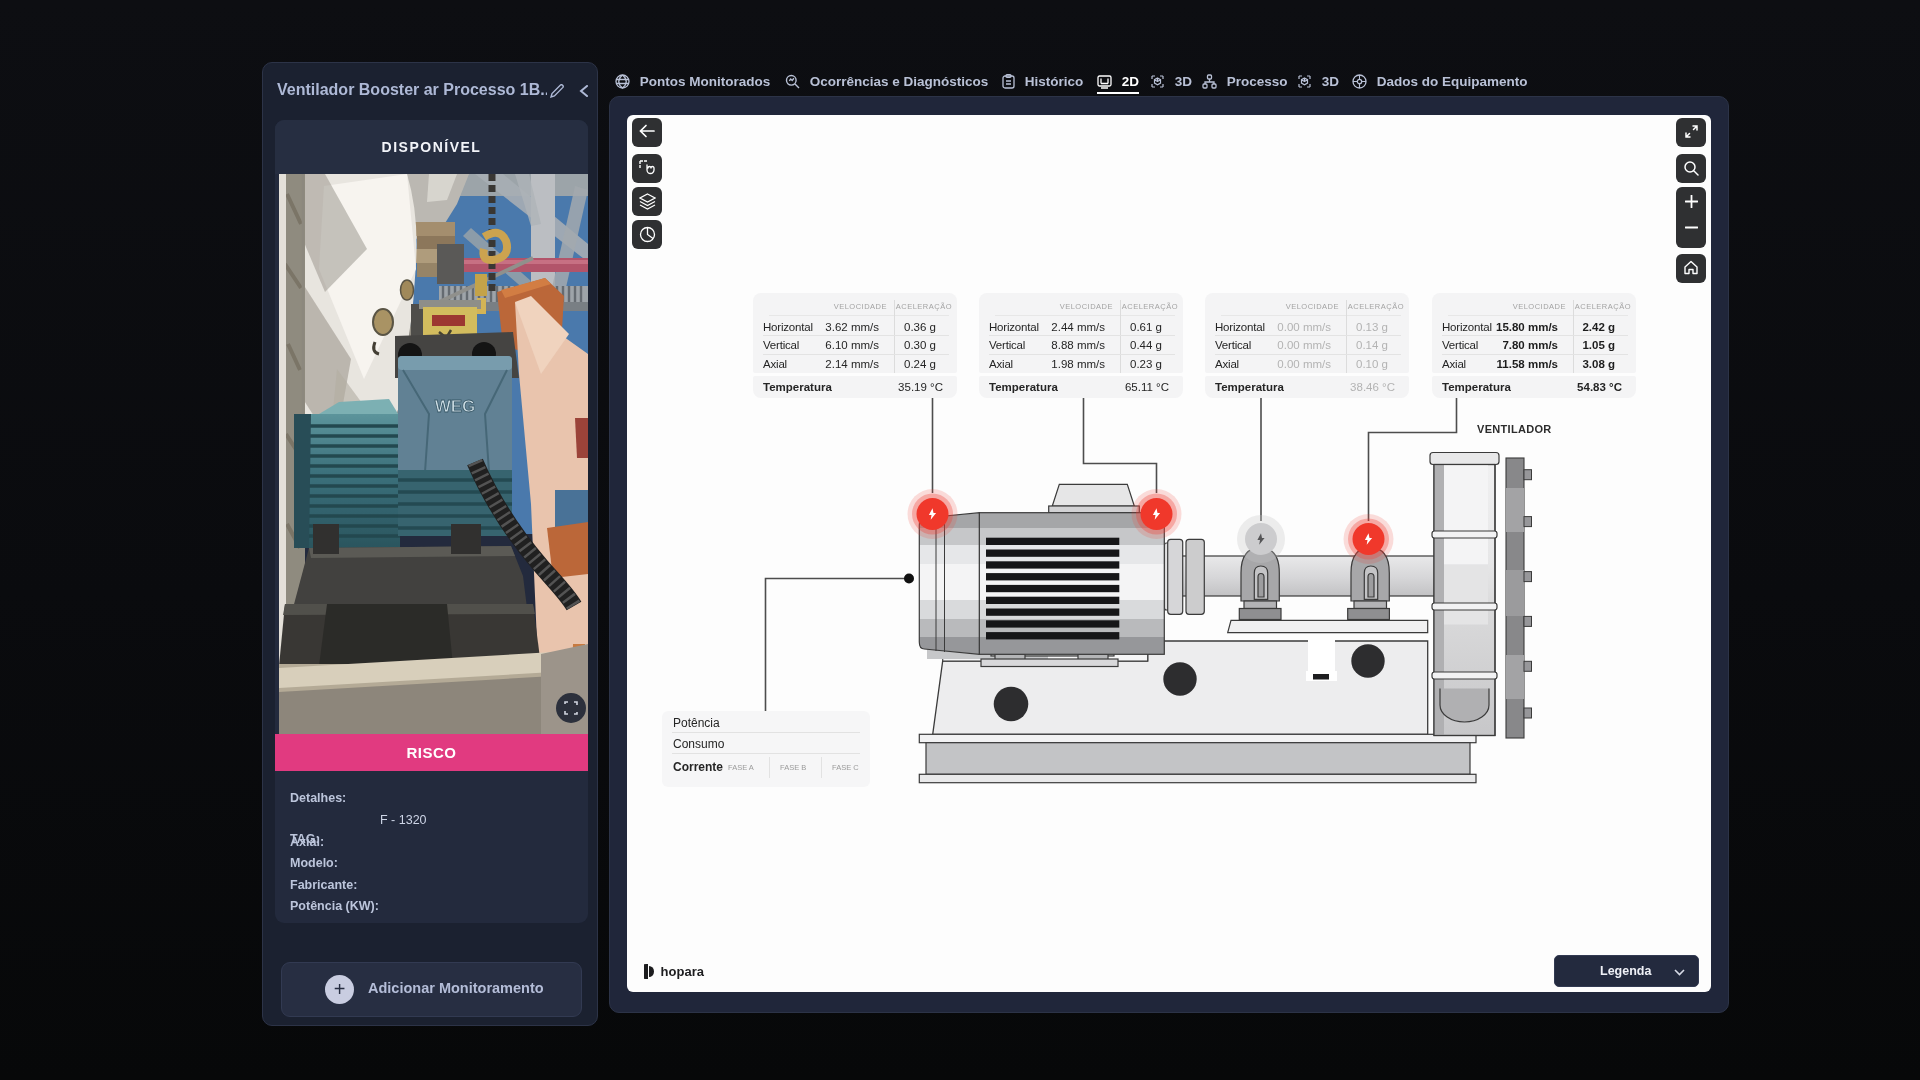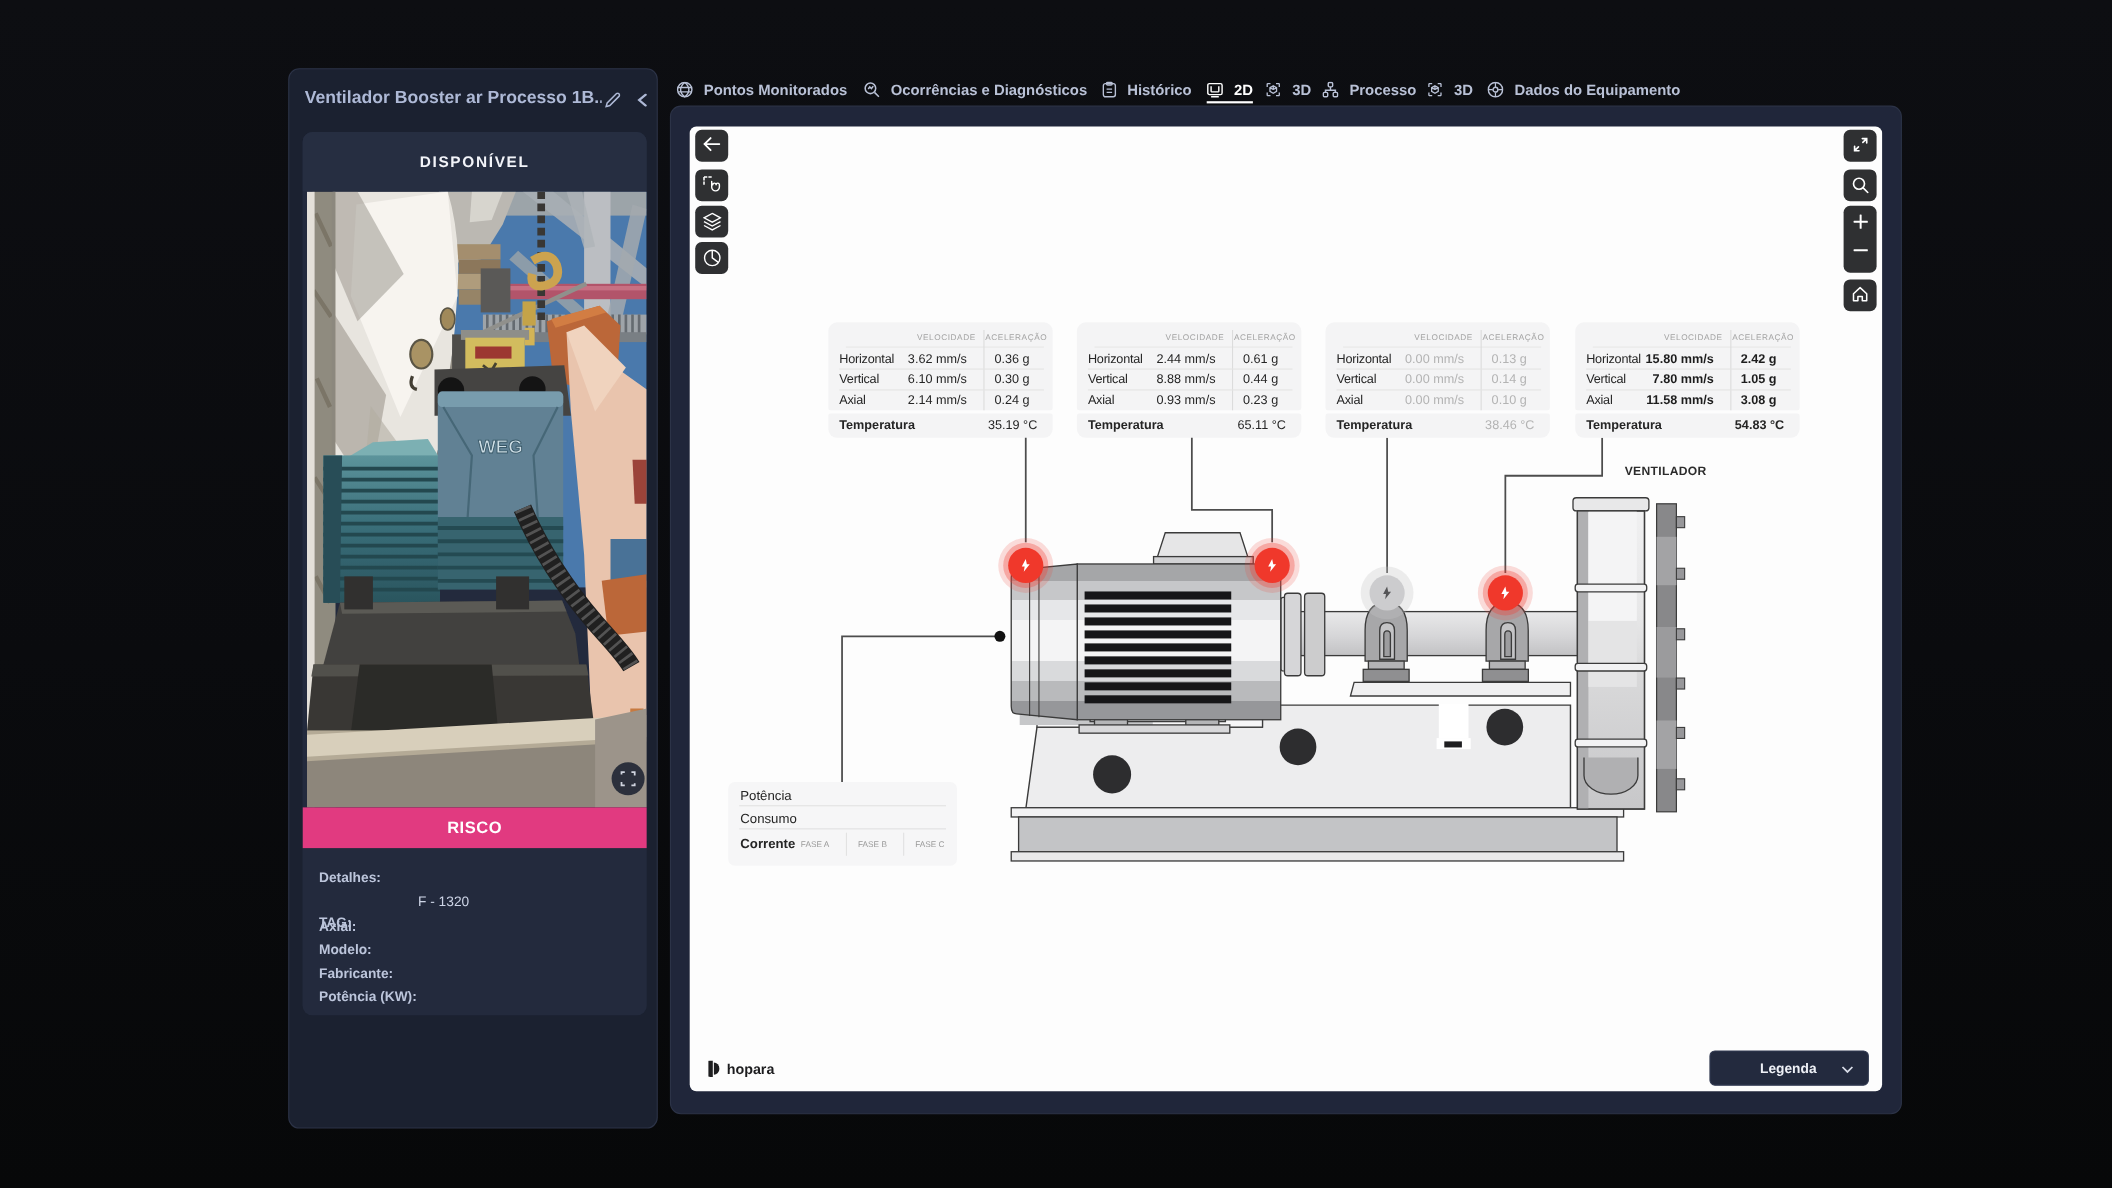--- a/index.html
+++ b/index.html
@@ -181,20 +181,23 @@
 
       <div class="abs det-label" style="left:15px;top:671px;">Detalhes:</div>
       <div class="abs det-label" style="left:15px;top:693px;margin-top:19px;">TAG:</div>
       <div class="abs det-val" style="left:105px;top:693px;">F - 1320</div>
       <div class="abs det-label" style="left:15px;top:715px;">Axial:</div>
       <div class="abs det-label" style="left:15px;top:736px;">Modelo:</div>
       <div class="abs det-label" style="left:15px;top:758px;">Fabricante:</div>
       <div class="abs det-label" style="left:15px;top:779px;">Potência (KW):</div>
     </div>
 
+    <div id="add-btn" class="abs">
+        <div style="position:absolute;left:43px;top:12px;"><span class="plus">+</span>Adicionar Monitoramento</div>
+      </div>
   </div>
 
   <div id="nav" class="abs">
     <span class="nav-item" style="left:6px;"><svg width="15" height="15" viewBox="0 0 15 15" fill="none" stroke="#b9c1d6" stroke-width="1.3">
           <circle cx="7.5" cy="7.5" r="6.5"></circle>
           <path d="M1.5 5.5 h12 M1.5 9.5 h12 M7.5 1 c-5 4 -5 9 0 13 c5 -4 5 -9 0 -13"></path>
         </svg> Pontos Monitorados</span>
     <span class="nav-item" style="left:176px;"><svg width="15" height="15" viewBox="0 0 15 15" fill="none" stroke="#b9c1d6" stroke-width="1.4">
           <circle cx="6.3" cy="6.3" r="4.8"></circle>
           <path d="M10 10 L14 14 M4.3 6.9 l1.4 -1.8 l1.5 1.4 l1.7 -2.2"></path>
@@ -426,21 +429,21 @@
           </div>
         <div class="rline" style="top:42px;"></div>
         <div class="drow" style="top:43px;">
             <span class="lb">Vertical</span>
             <span class="v1">8.88 mm/s</span>
             <span class="v2">0.44 g</span>
           </div>
         <div class="rline" style="top:61px;"></div>
         <div class="drow" style="top:62px;">
             <span class="lb">Axial</span>
-            <span class="v1">0.93 mm/s</span>
+            <span class="v1">1.98 mm/s</span>
             <span class="v2">0.23 g</span>
           </div>
         <div class="temp">
             <span style="position:absolute;left:10px;top:5px;font-weight:700;">Temperatura</span>
             <span class="tv" style="position:absolute;right:14px;top:5px;">65.11 °C</span>
           </div>
       </div>
 
       <div class="dtable gray-vals" style="left:578px;top:178px;">
         <div class="hdr">

